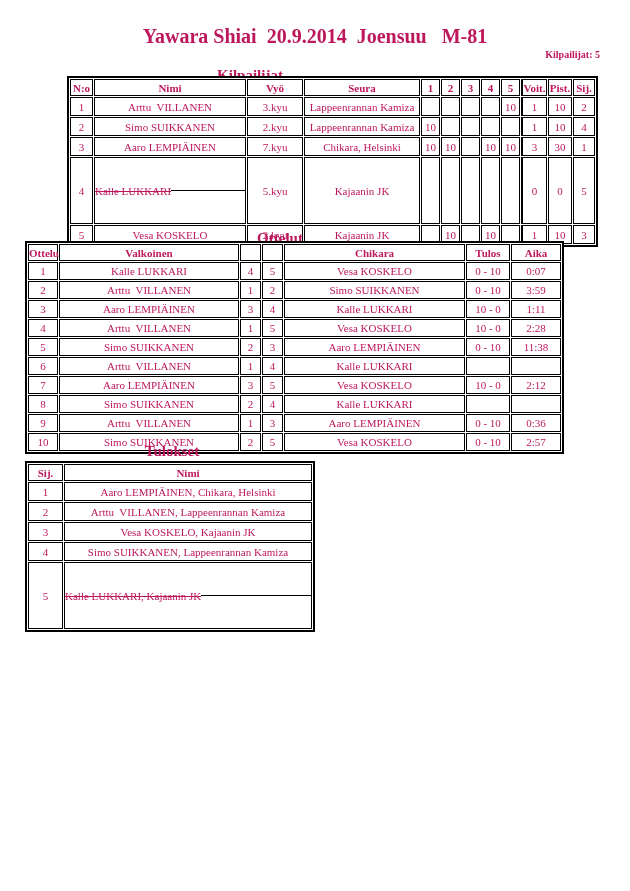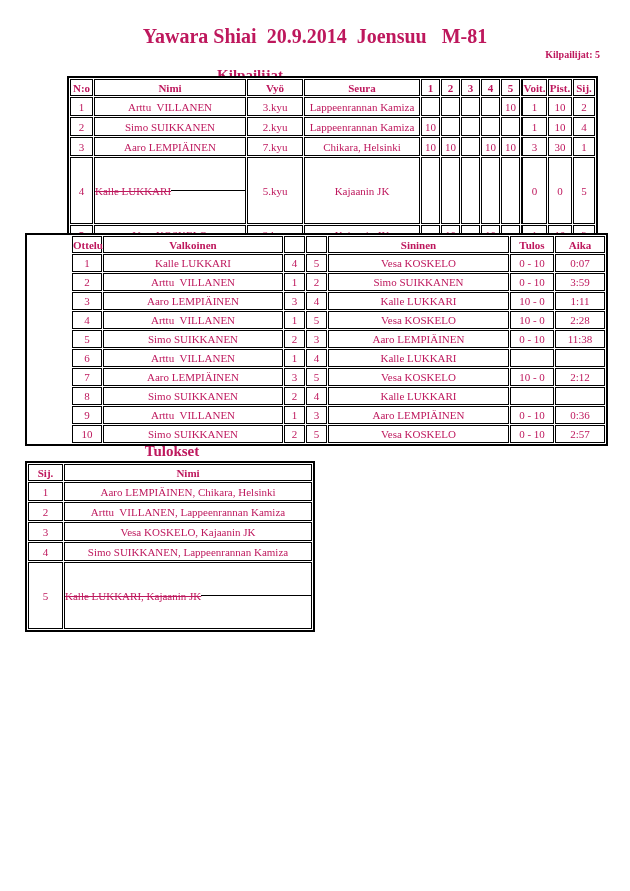--- a/index.html
+++ b/index.html
@@ -36,21 +36,21 @@
   table.sheet td { font-weight:normal; text-align:center; }
   td.l  { text-align:left; padding-left:6px; }
   td.l2 { text-align:left; padding-left:3px; }
   th.lh { text-align:left; padding-left:2px; }
   .thickL { border-left:2px solid #000000 !important; }
 
   #t-kilpailijat { left:25px; top:76px;  width:531px;margin-left:42px; }
   #t-kilpailijat th { height:15px; }
   #t-kilpailijat td { height:17px; }
 
-  #t-ottelut { left:25px; top:233px; width:539px;padding-left:44px; }
+  #t-ottelut { left:25px; top:241px; width:539px; }
   #t-ottelut th { height:15px; }
   #t-ottelut td { height:16px; }
 
   #t-tulokset { left:25px; top:461px; width:290px; }
   #t-tulokset th { height:15px; }
   #t-tulokset td { height:17px; }
 
   .strike { display:flex; align-items:center; height:17px; }
   .strike .txt { text-decoration:line-through; white-space:pre; }
   .strike::after { content:""; flex:1 1 auto; border-top:1px solid #000000; }
@@ -181,21 +181,21 @@
       <col style="width:181px">
         <col style="width:44px">
         <col style="width:50px">
     </colgroup>
     <tbody>
         <tr>
       <th class="lh">Ottelu</th>
       <th>Valkoinen</th>
       <th></th>
       <th></th>
-      <th>Sininen</th>
+      <th>Chikara</th>
       <th>Tulos</th>
       <th>Aika</th>
     </tr>
     <tr>
       <td>1</td>
       <td class="l">Kalle LUKKARI</td>
       <td>4</td>
       <td>5</td>
       <td class="l">Vesa KOSKELO</td>
       <td>0 - 10</td>

